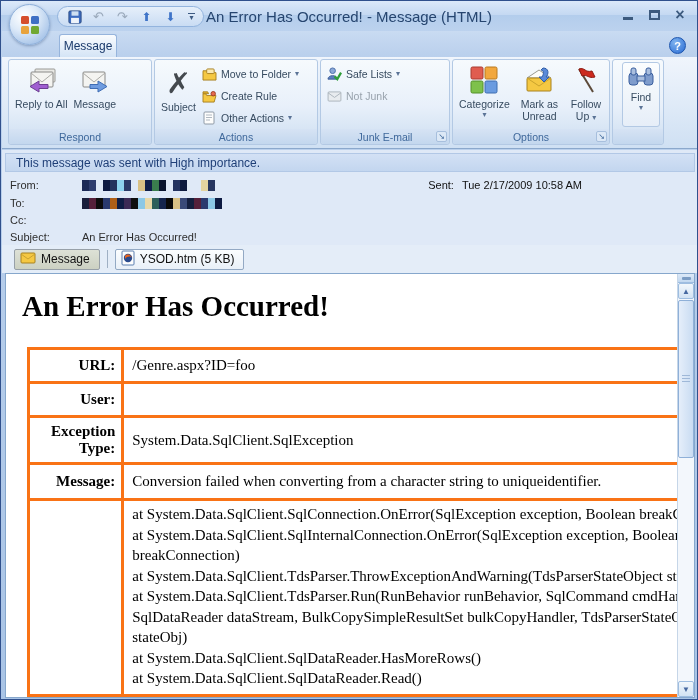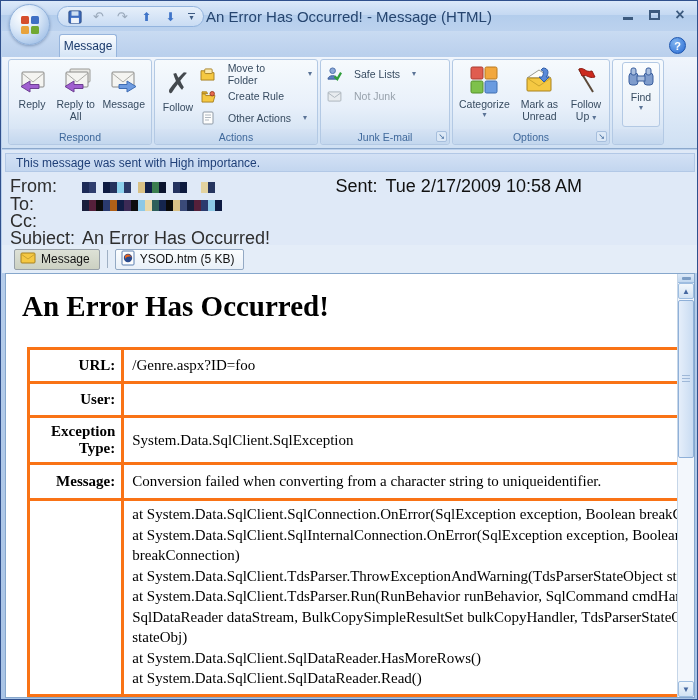--- a/index.html
+++ b/index.html
@@ -61,35 +61,35 @@
     border:1px solid #a7bfdd; border-radius:2px; background:#dce8f6;
     font-size:8px; color:#3f689b; display:flex; align-items:center; justify-content:center; line-height:1; }
   .gcontent { display:flex; height:69px; padding:2px 3px; }
 
   .lbtn { display:flex; flex-direction:column; align-items:center; padding:1px 3px 0;
     font-size:10.5px; color:#374b60; line-height:11.5px; text-align:center; }
   .lbtn .ic32 { width:34px; height:34px; display:flex; align-items:center; justify-content:center; margin-bottom:2px; }
   .caret { color:#5a7396; font-size:8px; line-height:8px; }
 
   .smallcol { display:flex; flex-direction:column; justify-content:flex-start; gap:4px; padding-top:3px; }
-  .sbtn { display:flex; align-items:center; gap:12px; font-size:10.5px; color:#374b60; height:18px; padding:0 2px; }
+  .sbtn { display:flex; align-items:center; gap:4px; font-size:10.5px; color:#374b60; height:18px; padding:0 2px;text-align:right; }
   .sbtn .ic16 { width:16px; height:16px; display:flex; align-items:center; justify-content:center; }
   .sbtn.disabled { color:#98a2ac; }
 
   .xicon { font-size:30px; font-weight:bold; color:#44494e; line-height:30px;
     transform:scaleY(.95); font-family:"DejaVu Sans", sans-serif; }
 
   
   .headerpanel { position:absolute; left:1px; top:149px; width:696px; height:95px;
     background:#dfe9f7; }
   .infobar { position:absolute; left:3px; top:3px; width:690px; height:19px;
     background:linear-gradient(#d3e1f5,#c3d6ef); border:1px solid #b2c8e6;
     display:flex; align-items:center; font-size:12px; color:#1f3f77; padding-left:10px; }
-  .hrow { position:absolute; left:0; width:588px; height:17px; display:flex; align-items:flex-start;
-    font-size:18px; color:#2e2e2e; }
+  .hrow { position:absolute; left:0; width:588px; height:17px; display:flex; align-items:center;
+    font-size:11px; color:#2e2e2e; }
   .hlabel { width:80px; padding-left:8px; }
   .redact span { display:inline-block; width:7px; height:11px; vertical-align:middle; }
   .sentwrap { margin-left:auto; padding-right:8px; display:flex; gap:8px; color:#111; }
 
   
   .attachbar { position:absolute; left:1px; top:244px; width:696px; height:28px;
     background:#e4edf8; display:flex; align-items:center; padding-left:12px; }
   .atab { height:21px; display:flex; align-items:center; gap:5px; font-size:12px; color:#111;
     border:1px solid #97a0a8; border-radius:2px; padding:0 9px 0 5px; }
   .atab.sel { background:linear-gradient(#dde1d6,#ccd1c2); }
@@ -176,30 +176,20 @@
     <div class="helpbtn">?</div>
   </div>
 
   <div class="ribbon">
 
     <div class="group" style="width:144px">
       <div class="gcontent">
         <div class="lbtn">
           <span class="ic32">
             <svg width="32" height="32" viewBox="0 0 32 32">
-                <rect x="6" y="8" width="22" height="15" rx="1" fill="#f4f4f1" stroke="#8a8a88"></rect>
-                <path d="M6 9 L17 18 L28 9" fill="none" stroke="#aaaaa6"></path>
-                <path d="M14 28 L5 22.5 L14 17 L14 20.5 L23 20.5 L23 24.5 L14 24.5 Z" fill="#a05fd0" stroke="#6d3f93"></path>
-              </svg>
-          </span>
-          <span>Reply</span>
-        </div>
-        <div class="lbtn">
-          <span class="ic32">
-            <svg width="32" height="32" viewBox="0 0 32 32">
                 <rect x="10" y="5" width="20" height="13" rx="1" fill="#e9e9e5" stroke="#9a9a96"></rect>
                 <rect x="6" y="8" width="22" height="15" rx="1" fill="#f4f4f1" stroke="#8a8a88"></rect>
                 <path d="M6 9 L17 18 L28 9" fill="none" stroke="#aaaaa6"></path>
                 <path d="M14 28 L5 22.5 L14 17 L14 20.5 L23 20.5 L23 24.5 L14 24.5 Z" fill="#a05fd0" stroke="#6d3f93"></path>
               </svg>
           </span>
           <span>Reply to All</span>
         </div>
         <div class="lbtn">
           <span class="ic32">
@@ -214,21 +204,21 @@
       </div>
       <div class="gband">Respond</div>
     </div>
 
     <div class="group" style="width:164px">
       <div class="gcontent">
         <div class="lbtn" style="padding-top:4px">
           <span class="ic32">
               <span class="xicon">✗</span>
             </span>
-          <span>Follow</span>
+          <span>Subject</span>
         </div>
         <div class="smallcol">
           <div class="sbtn">
             <span class="ic16">
               <svg width="15" height="13" viewBox="0 0 16 14">
                   <path d="M1 4 L1 13 L15 13 L15 5 L7 5 L5 3 L1 3 Z" fill="#f5c842" stroke="#a87f1e"></path>
                   <rect x="5" y="1" width="8" height="5" rx="1" fill="#fbe9b0" stroke="#a87f1e"></rect>
                 </svg>
             </span>
             <span>Move to Folder</span>

